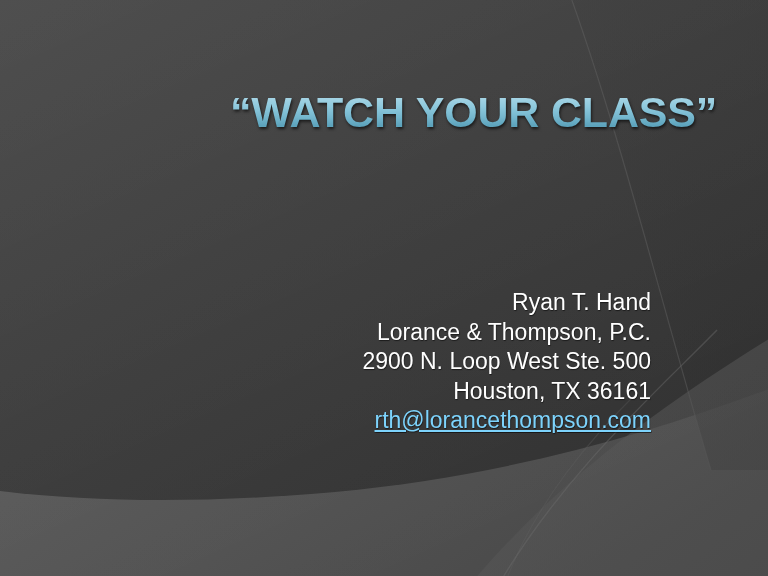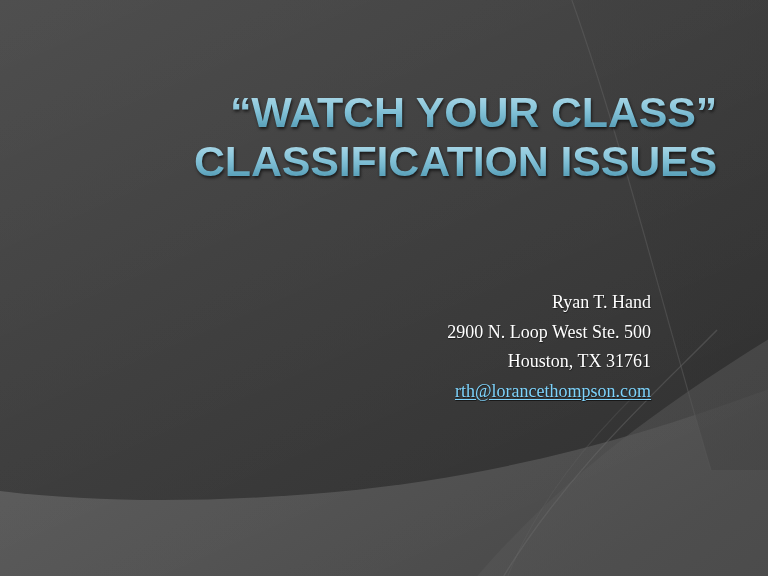--- a/index.html
+++ b/index.html
@@ -68,22 +68,22 @@
     position: absolute;
     left: 250px;
     top: 288px;
     width: 401px;
     text-align: right;
     z-index: 10;
   }
 
   .body-line {
     display: block;
-    font-family: Liberation Serif, serif;
-    font-size: 18px;
+    font-family: Liberation Sans, sans-serif;
+    font-size: 23px;
     line-height: 29.5px;
     color: #ffffff;
     white-space: nowrap;
     text-shadow: 0.5px 1px 1px rgba(0,0,0,0.55);
   }
 
   .body-line.link {
     color: #7dd3fc;
     text-decoration: underline;
     text-underline-offset: 2px;
@@ -149,23 +149,23 @@
 
     <path d="M 706,330 C 640,398 560,470 496,576" fill="none" stroke="#6a6a6a" stroke-width="1.4" opacity="0.45"></path>
 
     <path d="M 628,392 C 580,440 530,500 500,576" fill="none" stroke="#646464" stroke-width="1.1" opacity="0.3"></path>
 
     <rect x="0" y="0" width="768" height="576" fill="url(#sheenGrad)"></rect>
   </svg>
 
   <div class="title-block">
     <span class="title-line">“Watch Your Class”</span>
-    <span class="title-line">Classification Issues</span>
   </div>
 
   <div class="body-block">
     <span class="body-line">Ryan T. Hand</span>
+    <span class="body-line">Lorance &amp; Thompson, P.C.</span>
     <span class="body-line">2900 N. Loop West Ste. 500</span>
-    <span class="body-line">Houston, TX 31761</span>
+    <span class="body-line">Houston, TX 36161</span>
     <span class="body-line link">rth@lorancethompson.com</span>
   </div>
 
 </div>
 
 </body></html>

